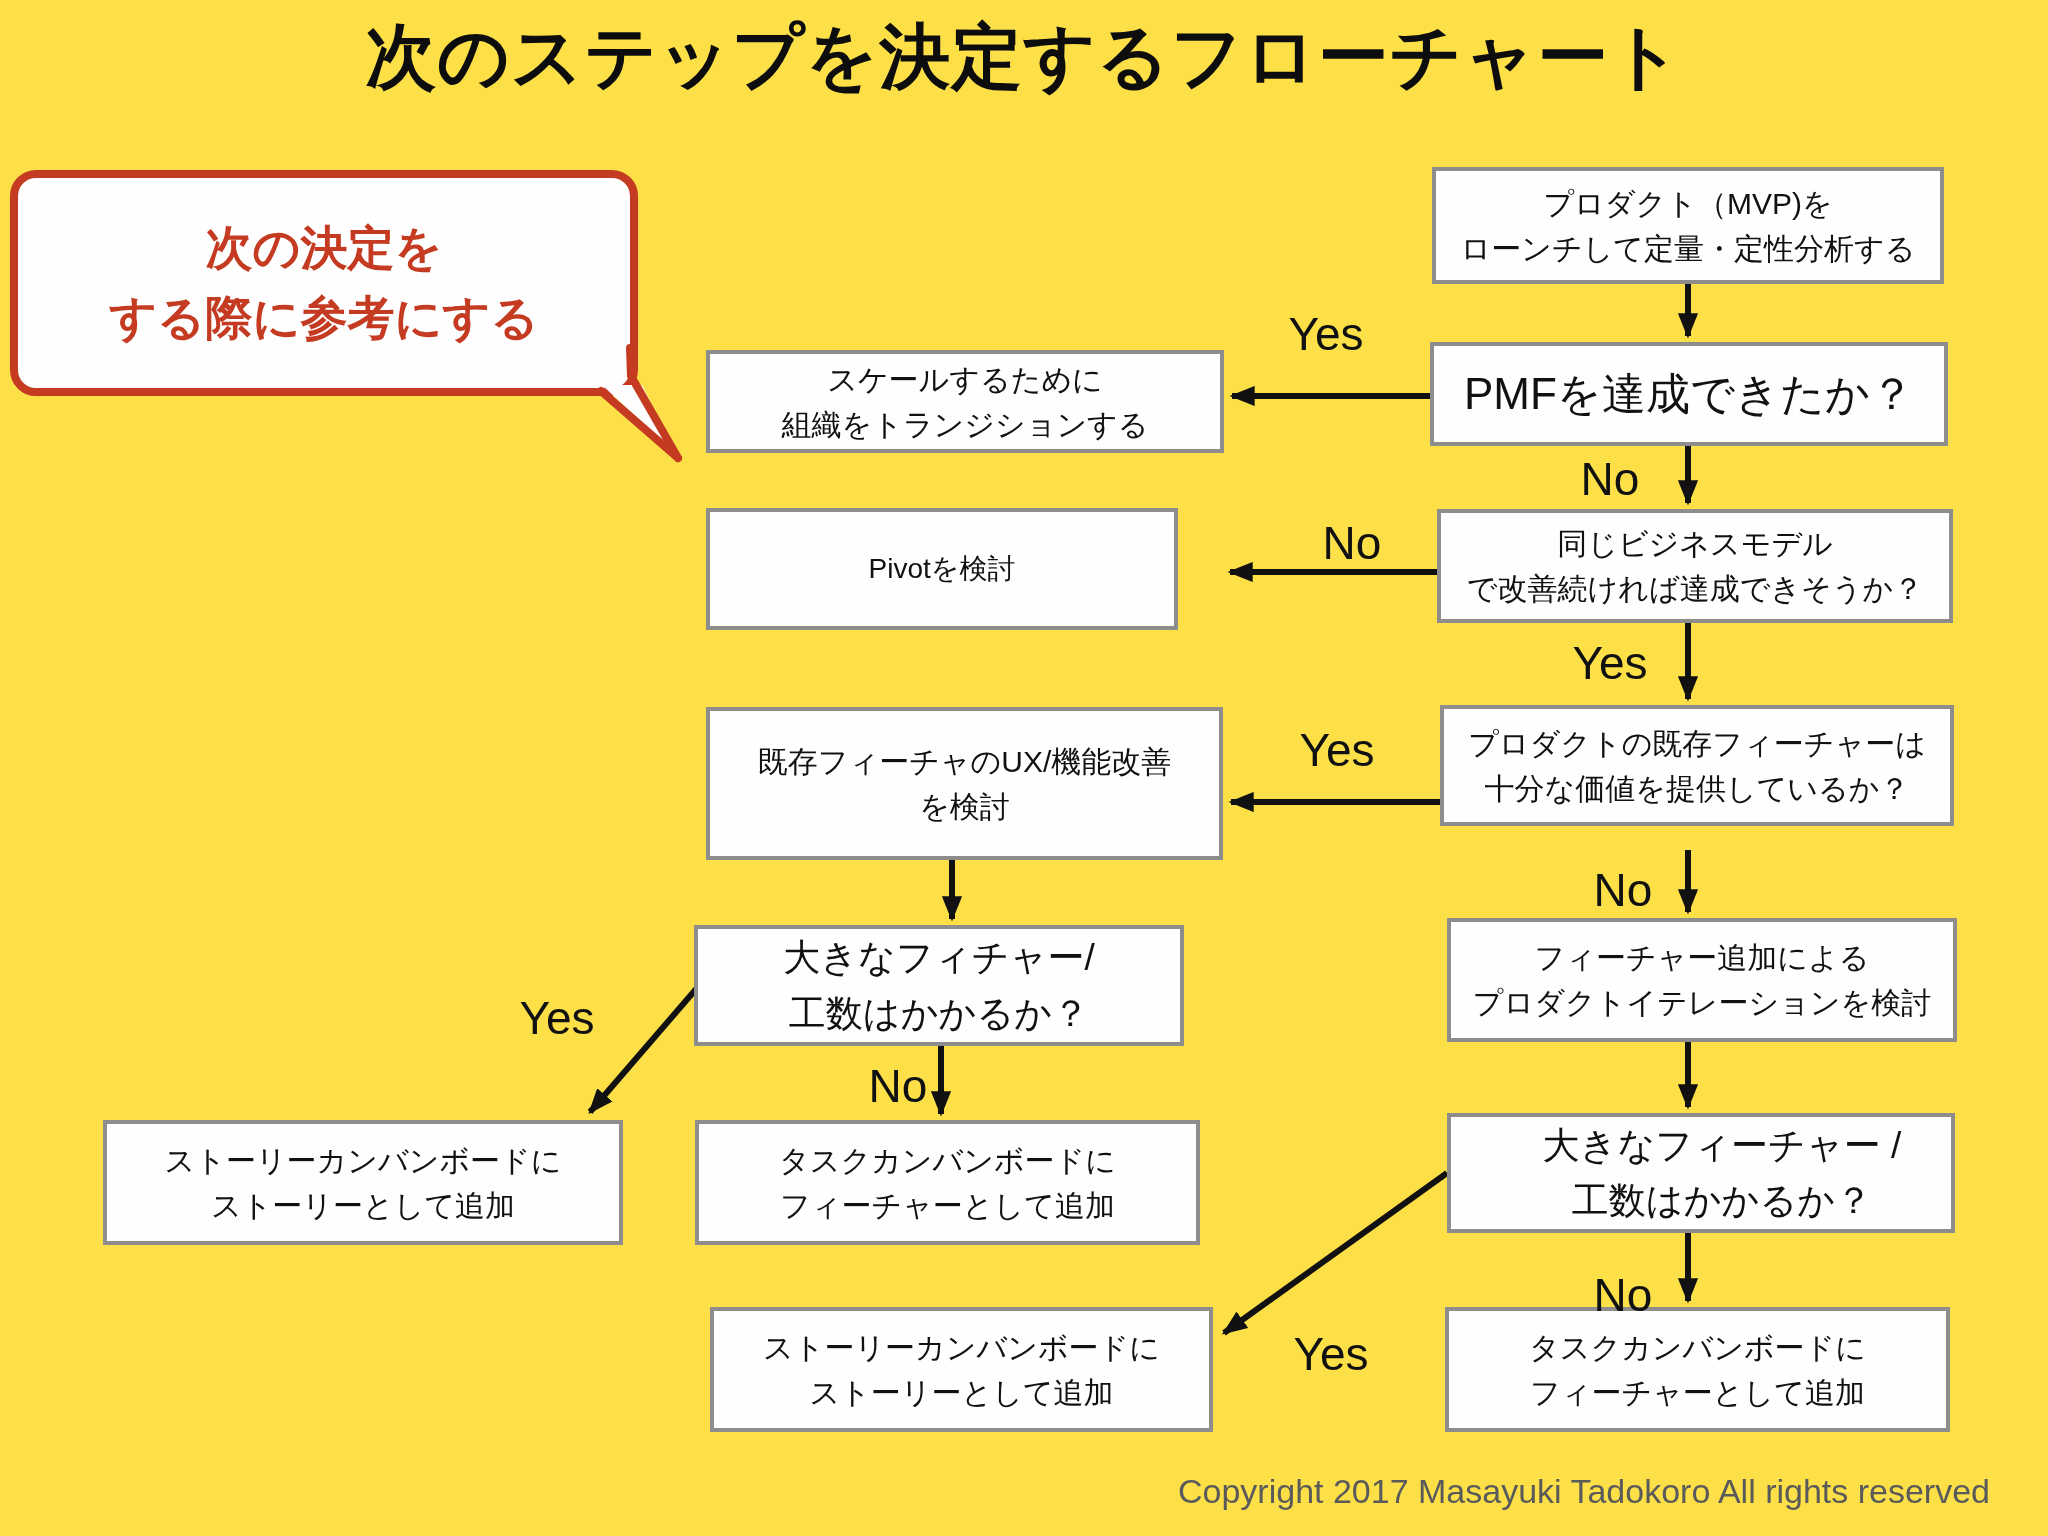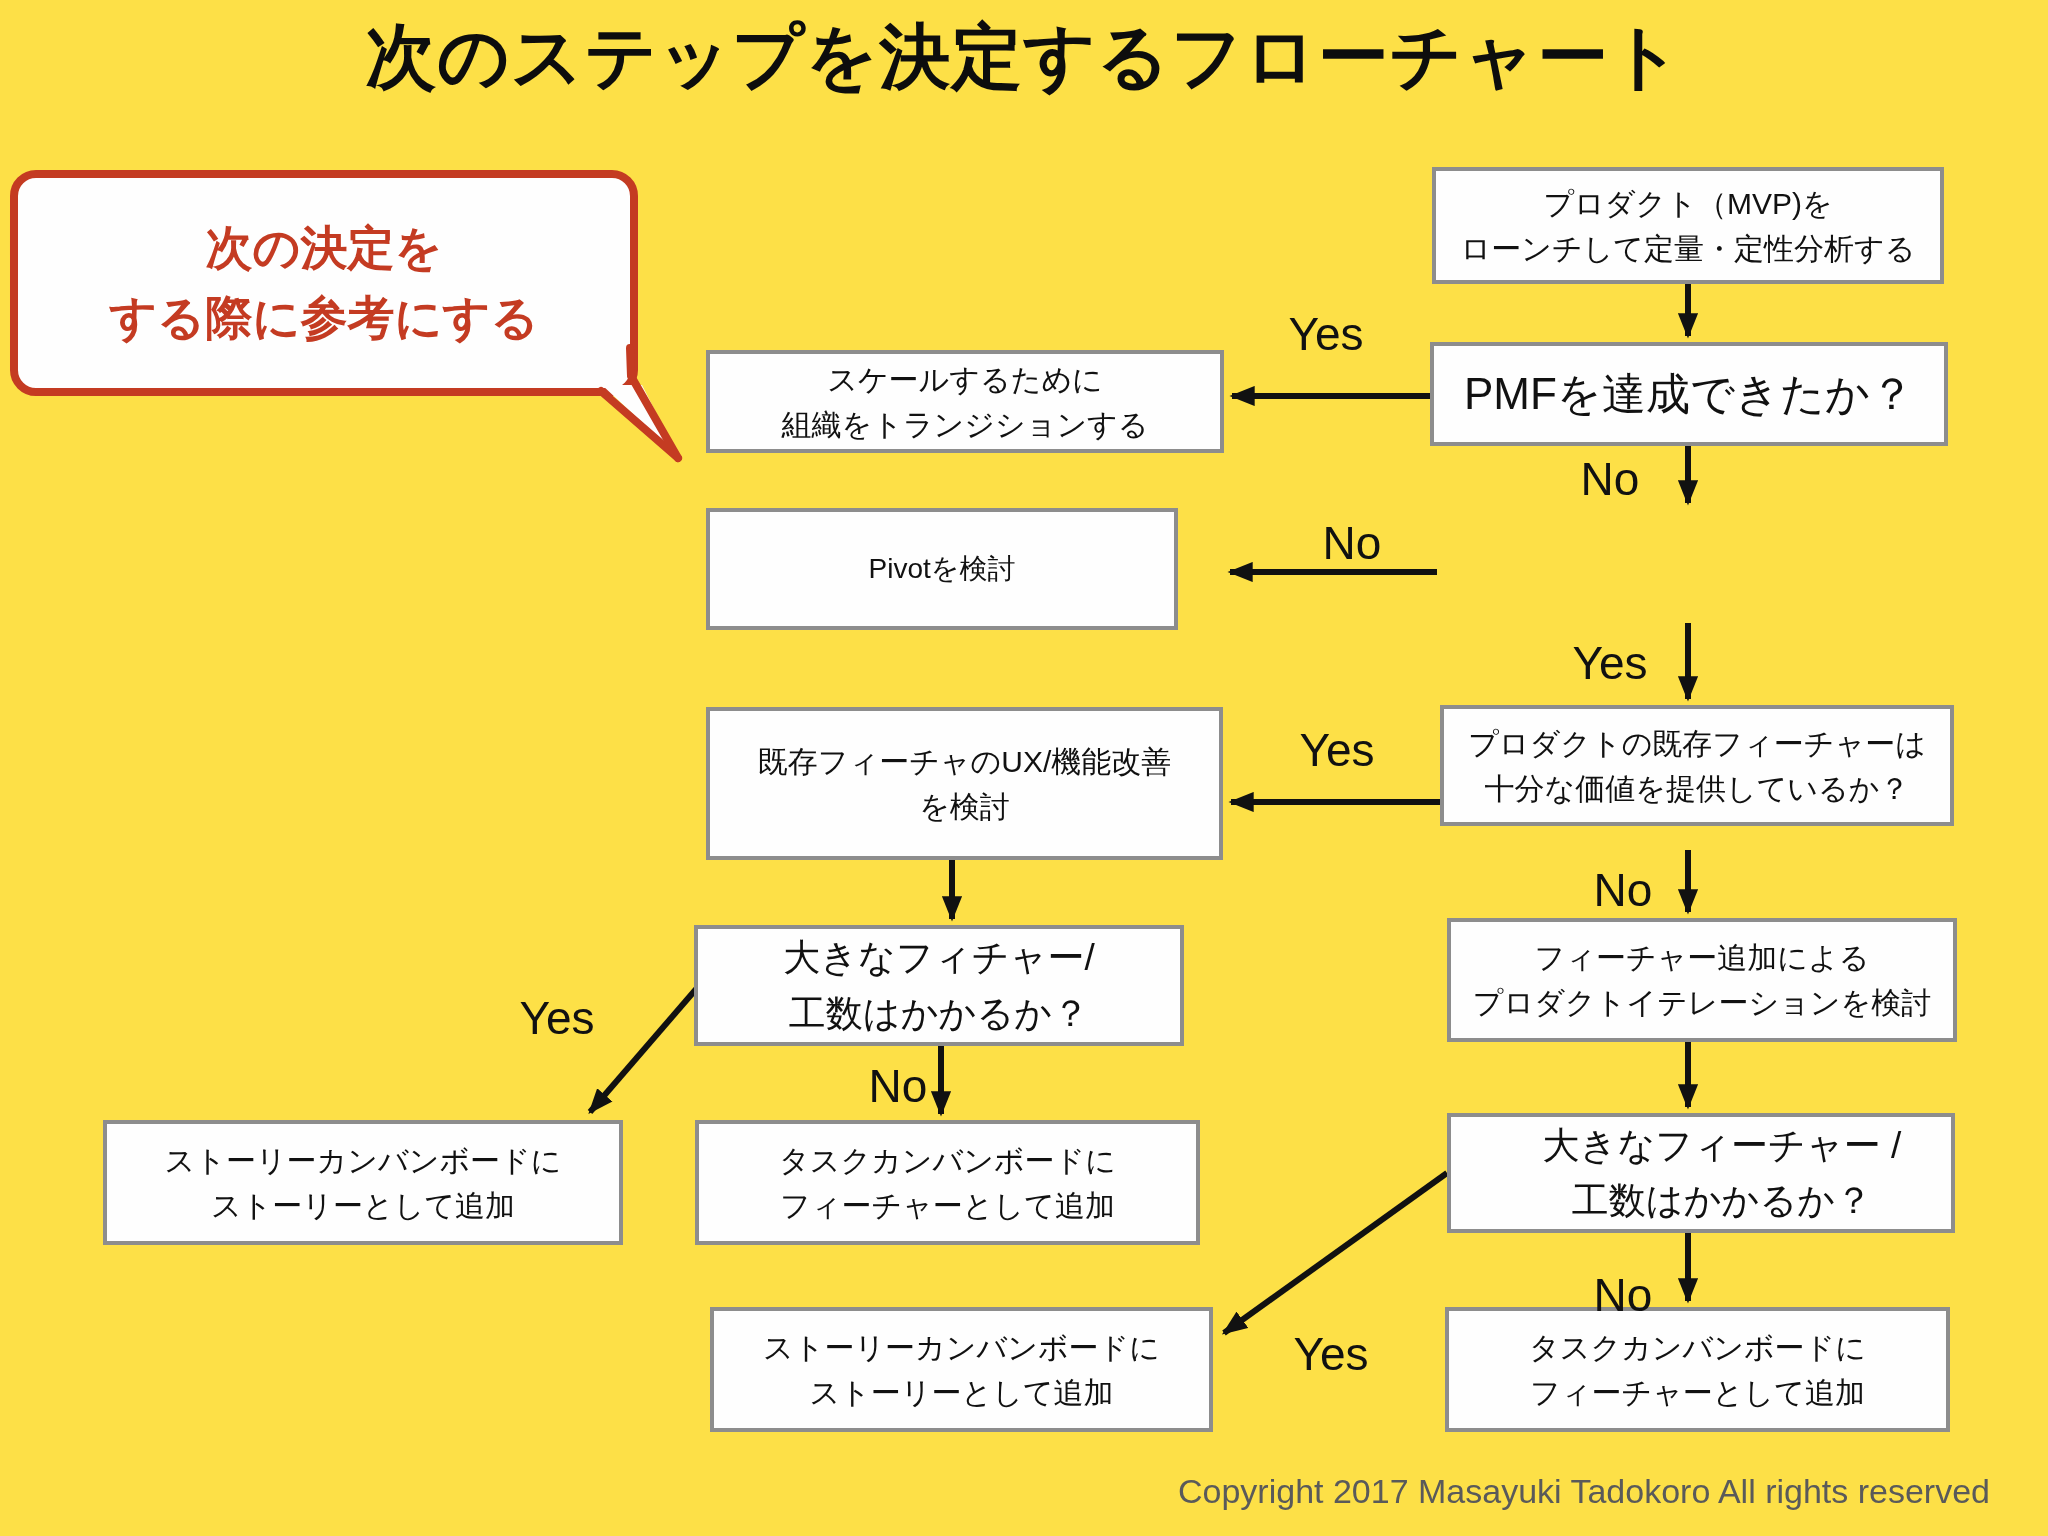--- a/index.html
+++ b/index.html
@@ -101,20 +101,24 @@
 
   <div class="node n-mvp">
     <span>プロダクト（MVP)を</span>
     <span>ローンチして定量・定性分析する</span>
   </div>
 
   <div class="node n-pmf">
     <span>PMFを達成できたか？</span>
   </div>
 
+  <div class="node n-same">
+    <span>同じビジネスモデル</span>
+    <span>で改善続ければ達成できそうか？</span>
+  </div>
 
   <div class="node n-exist">
     <span>プロダクトの既存フィーチャーは</span>
     <span>十分な価値を提供しているか？</span>
   </div>
 
   <div class="node n-add">
     <span>フィーチャー追加による</span>
     <span>プロダクトイテレーションを検討</span>
   </div>

